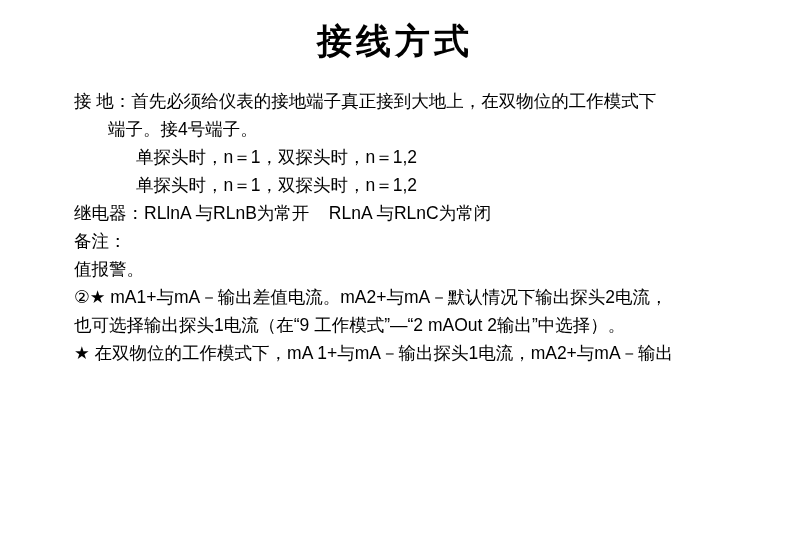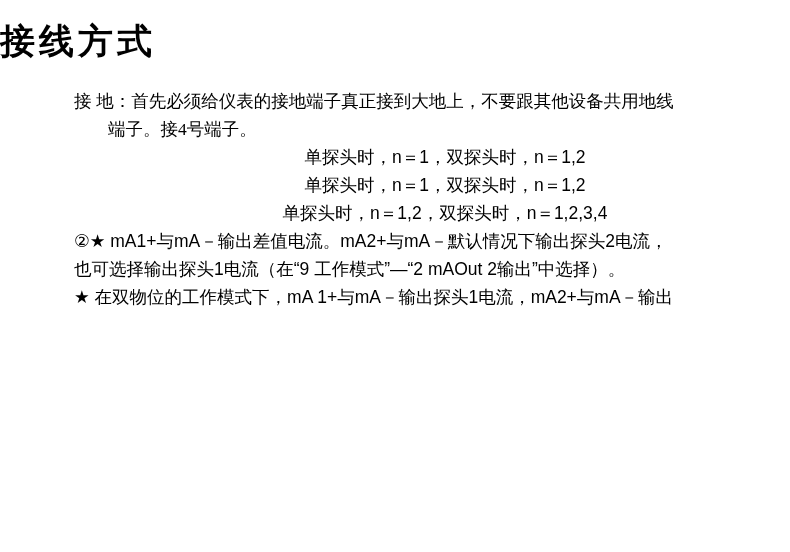--- a/index.html
+++ b/index.html
@@ -15,52 +15,55 @@
     overflow: hidden;
   }
   .page {
     position: relative;
     width: 790px;
     height: 552px;
     box-sizing: border-box;
     padding: 0;
   }
   .title {
+    text-align: center;
     font-size: 35px;
     font-weight: bold;
     letter-spacing: 4px;
     margin-top: 18px;
     margin-bottom: 22px;
     font-family: "DejaVu Sans", "Liberation Sans", sans-serif;
   }
   .body-block {
     padding-left: 74px;
     padding-right: 36px;
     font-size: 17.5px;
     line-height: 28px;
   }
   .line {
     white-space: pre-wrap;
     word-break: break-word;
   }
-  .indent-1 { padding-left: 34px; font-family: Liberation Serif, serif; }
-  .indent-2 { padding-left: 62px; text-align: center; }
+  .indent-1 { padding-left: 34px; }
+  .indent-2 { padding-left: 62px; }
 </style>
 </head>
 <body>
 
 <div class="page">
 
   <div class="title">接线方式</div>
 
   <div class="body-block">
-    <div class="line">接 地：首先必须给仪表的接地端子真正接到大地上，不要跟其他设备共用地线</div>
+    <div class="line">接 地：首先必须给仪表的接地端子真正接到大地上，在双物位的工作模式下</div>
     <div class="line indent-1">端子。接4号端子。</div>
     <div class="line indent-2">单探头时，n＝1，双探头时，n＝1,2</div>
     <div class="line indent-2">单探头时，n＝1，双探头时，n＝1,2</div>
-    <div class="line indent-2">单探头时，n＝1,2，双探头时，n＝1,2,3,4</div>
+    <div class="line">继电器：RLlnA 与RLnB为常开    RLnA 与RLnC为常闭</div>
+    <div class="line">备注：</div>
+    <div class="line">值报警。</div>
     <div class="line">②★ mA1+与mA－输出差值电流。mA2+与mA－默认情况下输出探头2电流，</div>
     <div class="line">也可选择输出探头1电流（在“9 工作模式”—“2 mAOut 2输出”中选择）。</div>
     <div class="line">★ 在双物位的工作模式下，mA 1+与mA－输出探头1电流，mA2+与mA－输出</div>
 
   </div>
 
 </div>
 
 </body></html>

